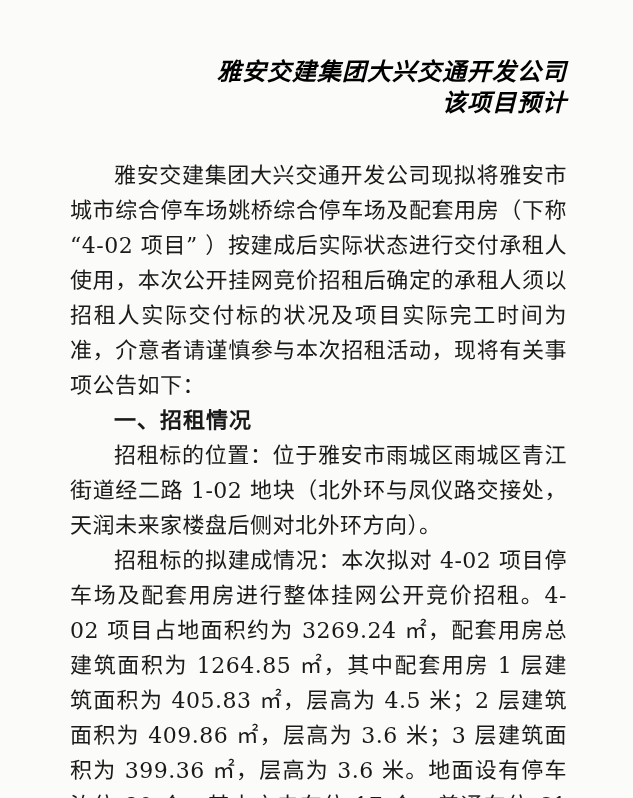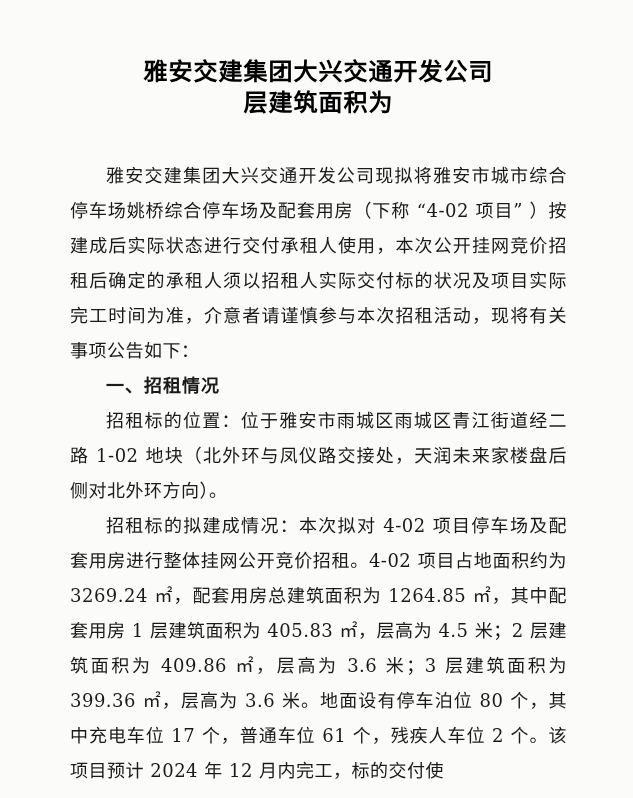--- a/index.html
+++ b/index.html
@@ -16,38 +16,39 @@
     width: 633px;
     height: 798px;
     box-sizing: border-box;
     background: #fbfbf9;
     overflow: hidden;
     padding: 56px 66px 0 70px;
     color: #1a1a1a;
   }
   .doc-title {
     margin: 0;
-    text-align: center;
+    text-align: right;
     font-family: "DejaVu Serif", "Liberation Serif", serif;
     font-size: 24px;
     line-height: 31px;
     font-weight: 700;
     color: #000000;
     letter-spacing: 1px;
+    font-style: italic;
   }
   .title-line {
     display: block;
   }
   .doc-body {
     margin-top: 40px;
   }
   .para {
     margin: 0;
     font-family: "DejaVu Serif", "Liberation Serif", serif;
-    font-size: 18px;
+    font-size: 22px;
     line-height: 35px;
     color: #1a1a1a;
     text-align: justify;
     text-align-last: left;
     text-indent: 2em;
     letter-spacing: 0.5px;
   }
   .para.section-heading {
     font-family: "DejaVu Sans", "Liberation Sans", sans-serif;
     font-weight: 700;
@@ -55,21 +56,21 @@
     text-align: right;
   }
 </style>
 </head>
 <body>
 
 <div class="page">
 
   <h1 class="doc-title">
     <span class="title-line">雅安交建集团大兴交通开发公司</span>
-    <span class="title-line">层建筑面积为</span>
+    <span class="title-line">该项目预计</span>
   </h1>
 
   <div class="doc-body">
     <p class="para">雅安交建集团大兴交通开发公司现拟将雅安市城市综合停车场姚桥综合停车场及配套用房（下称 “4-02 项目” ）按建成后实际状态进行交付承租人使用，本次公开挂网竞价招租后确定的承租人须以招租人实际交付标的状况及项目实际完工时间为准，介意者请谨慎参与本次招租活动，现将有关事项公告如下：</p>
     <p class="para section-heading">一、招租情况</p>
     <p class="para">招租标的位置：位于雅安市雨城区雨城区青江街道经二路 1-02 地块（北外环与凤仪路交接处，天润未来家楼盘后侧对北外环方向）。</p>
     <p class="para">招租标的拟建成情况：本次拟对 4-02 项目停车场及配套用房进行整体挂网公开竞价招租。4-02 项目占地面积约为 3269.24 ㎡，配套用房总建筑面积为 1264.85 ㎡，其中配套用房 1 层建筑面积为 405.83 ㎡，层高为 4.5 米；2 层建筑面积为 409.86 ㎡，层高为 3.6 米；3 层建筑面积为 399.36 ㎡，层高为 3.6 米。地面设有停车泊位 80 个，其中充电车位 17 个，普通车位 61 个，残疾人车位 2 个。该项目预计 2024 年 12 月内完工，标的交付使</p>
   </div>
 
 </div>

